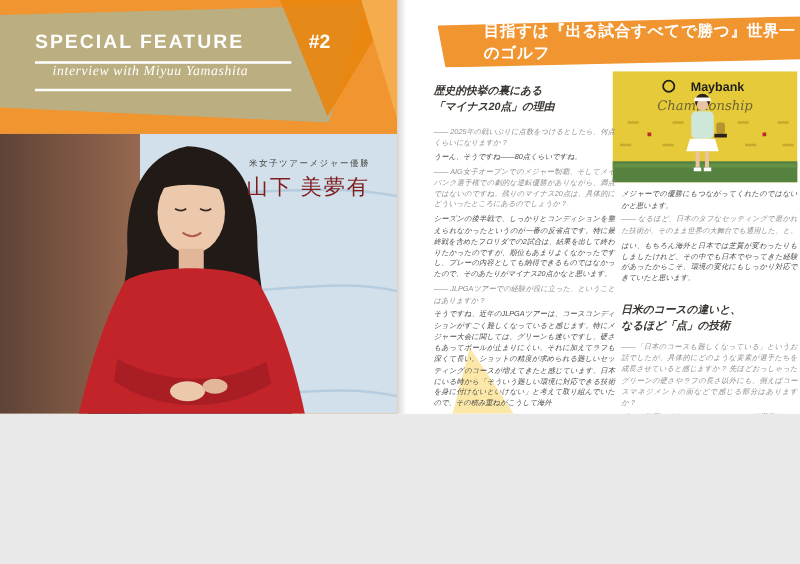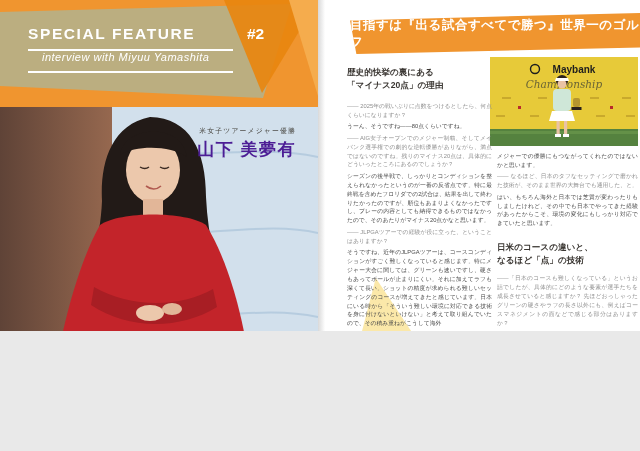--- a/index.html
+++ b/index.html
@@ -12,40 +12,40 @@
 
   
   .hdr{position:absolute;top:0;left:0;width:318px;height:108px;}
   .decor-tan{position:absolute;inset:0;background:#BBAE80;clip-path:polygon(0 12px,292px 4px,263px 98px,0 86px);}
   .decor-darktri{position:absolute;inset:0;background:#E8860F;clip-path:polygon(224px 0,318px 0,262px 93px);opacity:.92;}
   .decor-lighttri{position:absolute;inset:0;background:#F5AC4D;clip-path:polygon(289px 0,318px 0,318px 96px);}
   .hdr-title{position:absolute;top:25px;left:28px;font-size:15.5px;font-weight:bold;color:#fff;letter-spacing:1.6px;}
   .hdr-num{position:absolute;top:25px;left:247px;font-size:15.5px;font-weight:bold;color:#fff;}
   .hdr-rule{position:absolute;left:28px;width:205px;height:1.5px;background:#fff;}
   .rule-a{top:49px;} .rule-b{top:71px;}
-  .hdr-script{position:absolute;top:51px;left:42px;font-family:Liberation Sans, sans-serif;font-style:italic;font-size:11px;color:#fff;letter-spacing:.5px;}
+  .hdr-script{position:absolute;top:51px;left:42px;font-family:Liberation Serif, serif;font-style:italic;font-size:11px;color:#fff;letter-spacing:.5px;}
 
   
   .portrait{position:absolute;top:107px;left:0;width:318px;height:253px;}
   .nameblock{position:absolute;top:126px;right:22px;text-align:right;z-index:3;}
   .tagline{font-size:6.8px;color:#46443e;letter-spacing:1.2px;}
-  .pname{font-size:17px;font-weight:bold;color:#4c1d95;letter-spacing:1.5px;margin-top:2px;}
+  .pname{font-size:17px;font-weight:normal;color:#7f1d1d;letter-spacing:1.5px;margin-top:2px;}
 
   
   .lede-area{position:absolute;top:360px;left:0;width:318px;height:91px;}
   .decor-tan2{position:absolute;inset:0;background:#BBAE80;clip-path:polygon(190px 0,318px 76px,318px 91px,90px 91px);}
   .lede-text{position:absolute;top:3px;left:14px;width:292px;margin:0;font-size:7px;line-height:9.7px;color:#7B3A14;text-align:justify;font-weight:500;z-index:2;}
   .credit{position:absolute;top:58px;left:16px;font-size:4.3px;color:#8A4A1E;letter-spacing:.3px;z-index:2;}
   .pageno-left{position:absolute;top:69px;left:13px;font-size:7px;font-weight:bold;color:#A3500F;z-index:2;}
 
   
   .banner{position:absolute;top:13px;left:19px;right:0;height:41px;background:#F0952F;clip-path:polygon(0 18%,100% 0,100% 84%,2.2% 100%);display:flex;align-items:center;justify-content:center;z-index:2;}
-  .banner span{font-size:12.5px;font-weight:bold;color:#fff;letter-spacing:.5px;}
+  .banner span{font-size:12.5px;font-weight:bold;color:#fff;letter-spacing:.5px;margin-left:37px;}
   .ytri{position:absolute;left:0;top:278px;width:160px;height:173px;background:#FBE8A9;clip-path:polygon(28% 0,100% 100%,0 100%);z-index:0;}
-  .col{position:absolute;z-index:2;}
+  .col{position:absolute;z-index:2;font-style:italic;}
   .col-l{left:16px;top:66px;width:145px;}
   .col-r{left:166px;top:152px;width:141px;}
   .col p{margin:0 0 2.5px;font-size:5.8px;line-height:8.9px;text-align:justify;}
   .col p.q{color:#8F8F8F;}
   .col p.a{color:#4A4A4A;}
   .col p.heading{font-size:8.6px;line-height:12.5px;font-weight:bold;color:#3A3632;white-space:pre-line;text-align:left;margin:0 0 11px;}
   .col-r p.heading{margin:13px 0 8px;}
   .photo-maybank{position:absolute;left:159px;top:57px;width:148px;height:89px;z-index:1;}
   .photo-aig{position:absolute;left:37px;top:333px;width:117px;height:113px;z-index:2;}
   .footer{position:absolute;right:10px;bottom:10px;display:flex;gap:24px;align-items:flex-end;z-index:3;}

